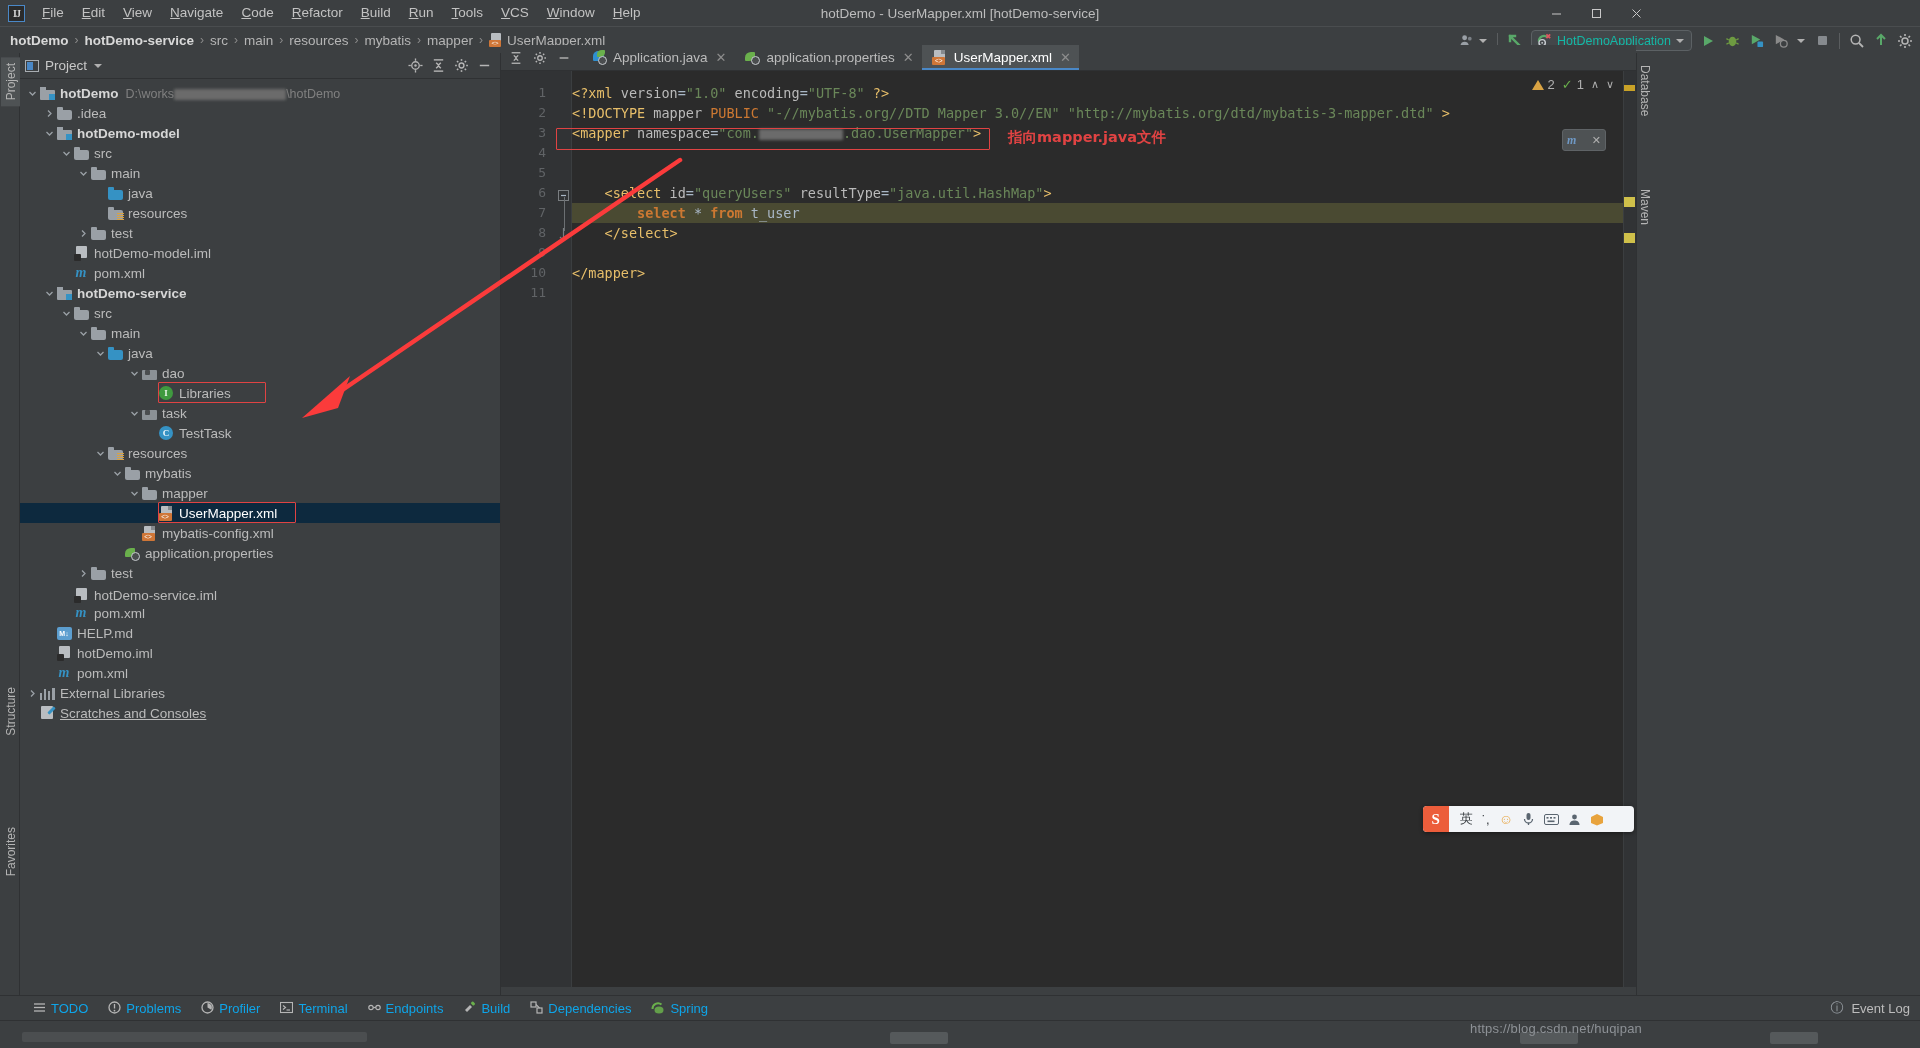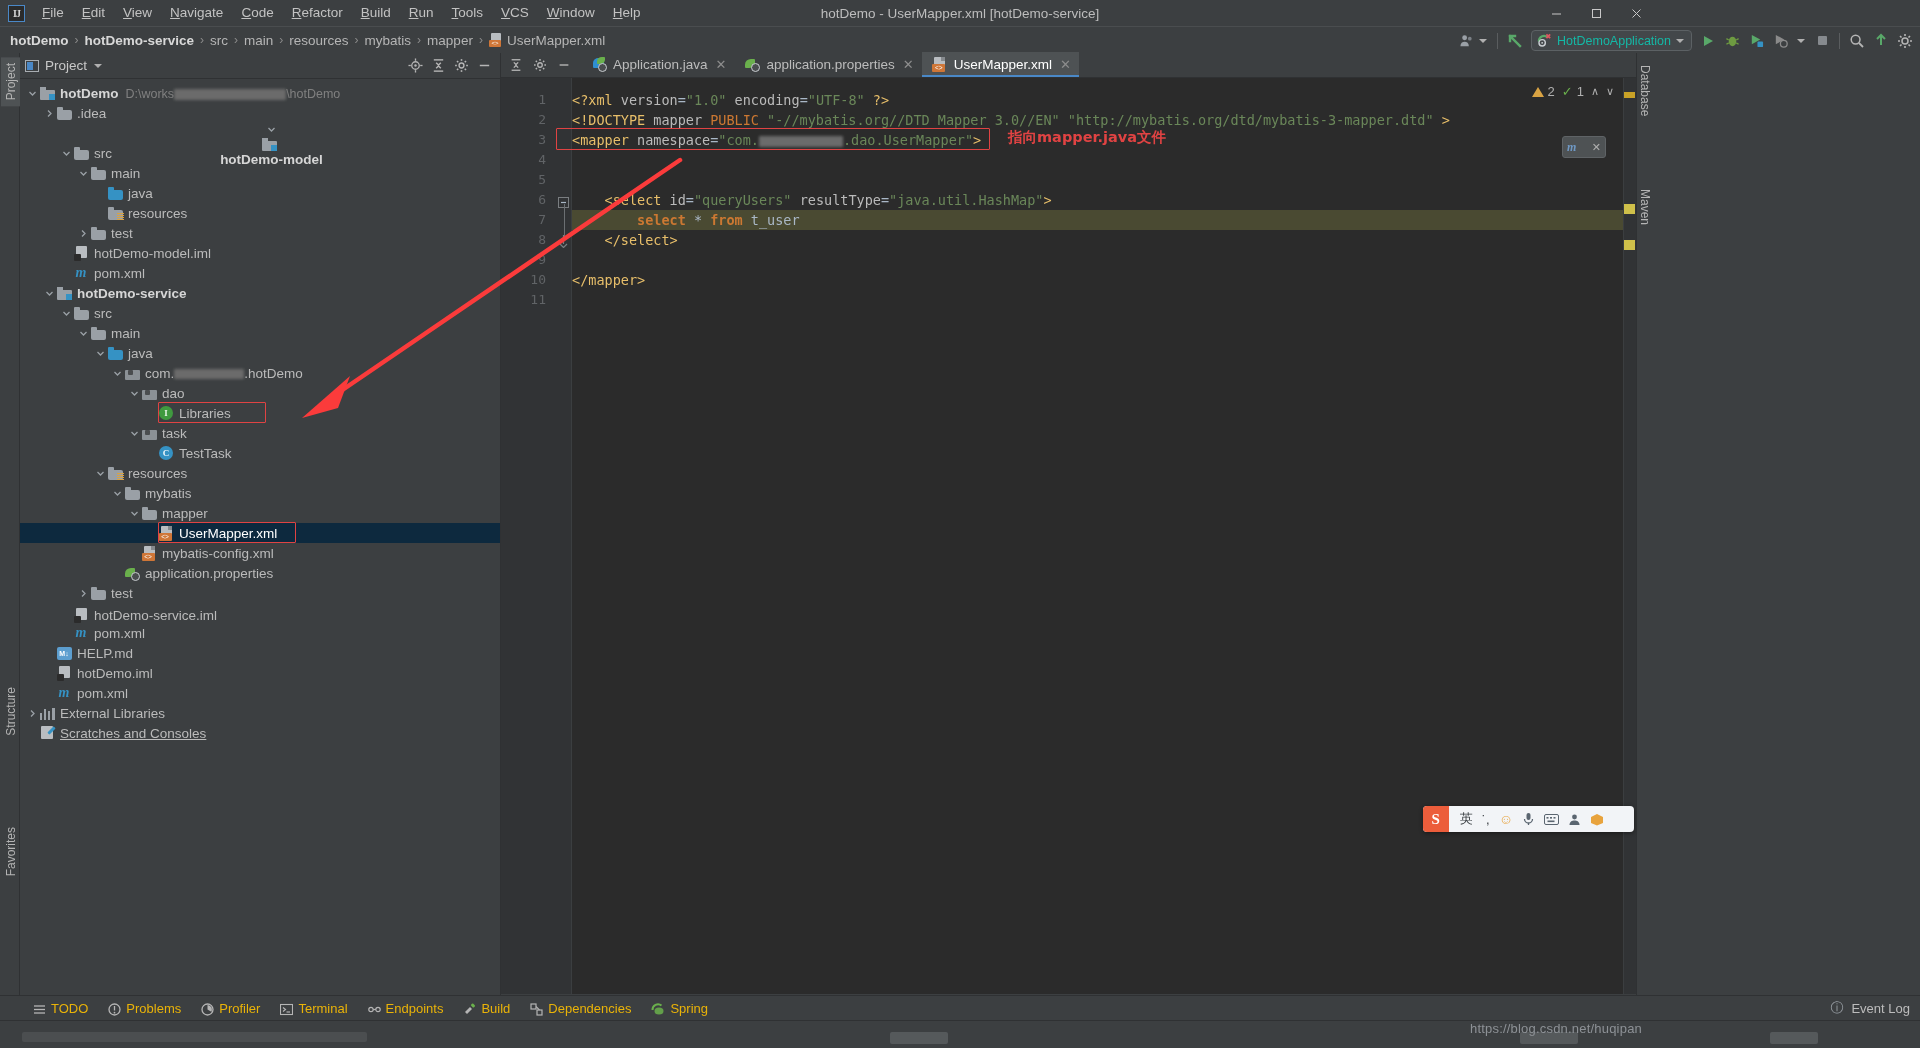--- a/index.html
+++ b/index.html
@@ -158,21 +158,21 @@
   .libs i{ display:block;width:3px;background:#9aa0a6; }
   .scratch{ width:15px;height:14px;position:relative; }
   .scratch .pg{ position:absolute;left:1px;top:0;width:12px;height:13px;background:#b9bdc1;border-radius:1px; }
   .scratch .pen{ position:absolute;right:-1px;top:3px;width:9px;height:3px;background:#3592c4;transform:rotate(-45deg);border-radius:1px; }
   .modf{ width:15px;height:13px;position:relative; }
   .modf .body{ position:absolute;left:0;bottom:0;width:15px;height:10px;background:#9aa0a6;border-radius:1px; }
   .modf .tab{ position:absolute;left:0;top:0;width:6px;height:4px;background:#9aa0a6; }
   .modf .badge{ position:absolute;right:0px;bottom:0px;width:6px;height:6px;background:#3592c4; }
   
   .editor{
-    position:absolute; left:501px; top:52px; right:20px; height:942px;
+    position:absolute; left:501px; top:45px; right:20px; height:942px;
     background:#8b5cf6;
   }
   .etabs{
     height:26px; background:#3c3f41; display:flex; align-items:stretch;
     border-bottom:1px solid #2f3133;
   }
   .etab{
     display:flex; align-items:center; gap:6px; padding:0 8px 0 10px;
     font-size:13.5px; color:#bcbcbc; cursor:default; position:relative;
   }
@@ -232,22 +232,22 @@
     position:absolute; color:#e04343; font-size:14.5px; font-weight:bold;
     font-family:"DejaVu Sans", sans-serif; white-space:nowrap;
   }
   
   .bottombar{
     position:absolute; left:0; bottom:28px; width:1920px; height:25px;
     background:#3c3f41; border-top:1px solid #2f3133;
     display:flex; align-items:center; padding-left:24px; gap:2px;
   }
   .btab{
-    display:flex; align-items:flex-end; gap:5px; padding:3px 9px;
-    font-size:13px; color:#eab308; cursor:default; border-radius:3px;
+    display:flex; align-items:flex-start; gap:5px; padding:3px 9px;
+    font-size:13px; color:#0ea5e9; cursor:default; border-radius:3px;
   }
   .bb-right{ margin-left:auto; display:flex; align-items:center; gap:8px; padding-right:10px; }
   .statusbar{
     position:absolute; left:0; bottom:0; width:1920px; height:28px;
     background:#3c3f41; border-top:1px solid #2f3133; display:flex; align-items:center;
   }
   .sb-progress{
     position:absolute; left:22px; bottom:6px; width:345px; height:10px;
     background:#4b4e50; border-radius:2px; overflow:hidden;
   }
@@ -542,21 +542,21 @@
           <span class="ricon">
             <span class="fold">
               <span class="tab"></span>
               <span class="body"></span>
             </span>
           </span>
           <span class="rlabel">
             <span>.idea</span>
           </span>
         </div>
-        <div class="row" style="padding-left: 23px; flex-direction: column;">
+        <div class="row" style="padding-left: 23px;">
           <span class="arr">
             <svg width="9" height="9" viewBox="0 0 9 9">
               <path d="M1.5 3 L4.5 6 L7.5 3" stroke="#9aa0a6" stroke-width="1.3" fill="none"></path>
             </svg>
           </span>
           <span class="ricon">
             <span class="modf">
               <span class="tab"></span>
               <span class="body"></span>
               <span class="badge"></span>
@@ -716,36 +716,20 @@
             </svg>
           </span>
           <span class="ricon">
             <span class="fold blue">
               <span class="tab"></span>
               <span class="body"></span>
             </span>
           </span>
           <span class="rlabel">
             <span>java</span>
-          </span>
-        </div>
-        <div class="row" style="padding-left: 91px;">
-          <span class="arr">
-            <svg width="9" height="9" viewBox="0 0 9 9">
-              <path d="M1.5 3 L4.5 6 L7.5 3" stroke="#9aa0a6" stroke-width="1.3" fill="none"></path>
-            </svg>
-          </span>
-          <span class="ricon">
-            <span class="pkg">
-              <span class="body"></span>
-              <span class="dot"></span>
-            </span>
-          </span>
-          <span class="rlabel">
-            <span>com.<span class="blur" style="width: 70px; height: 10px;"></span><span>.hotDemo</span></span>
           </span>
         </div>
         <div class="row" style="padding-left: 108px;">
           <span class="arr">
             <svg width="9" height="9" viewBox="0 0 9 9">
               <path d="M1.5 3 L4.5 6 L7.5 3" stroke="#9aa0a6" stroke-width="1.3" fill="none"></path>
             </svg>
           </span>
           <span class="ricon">
             <span class="pkg">

